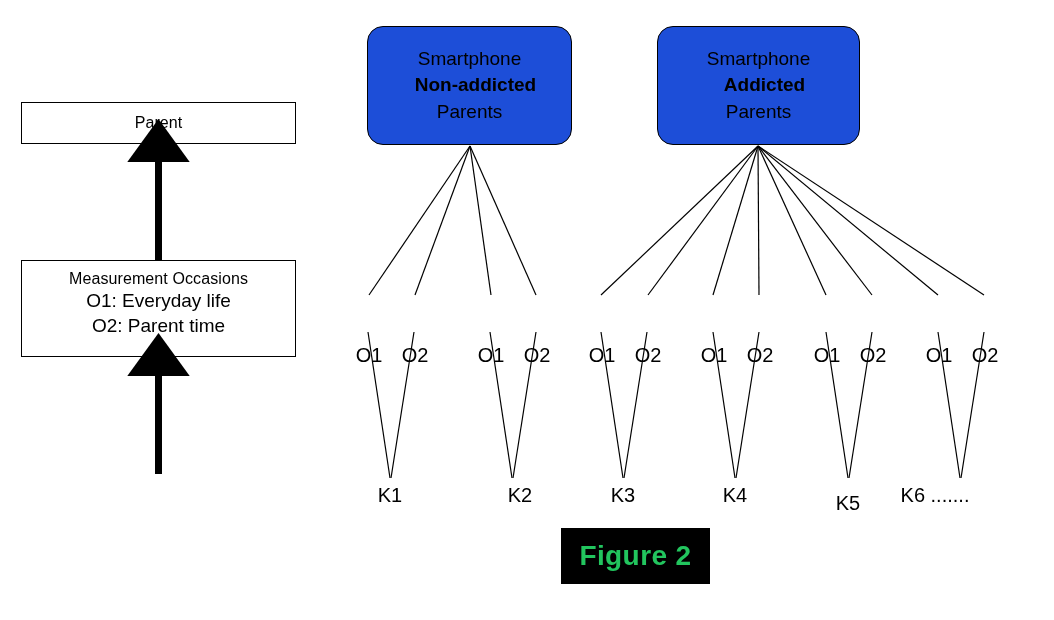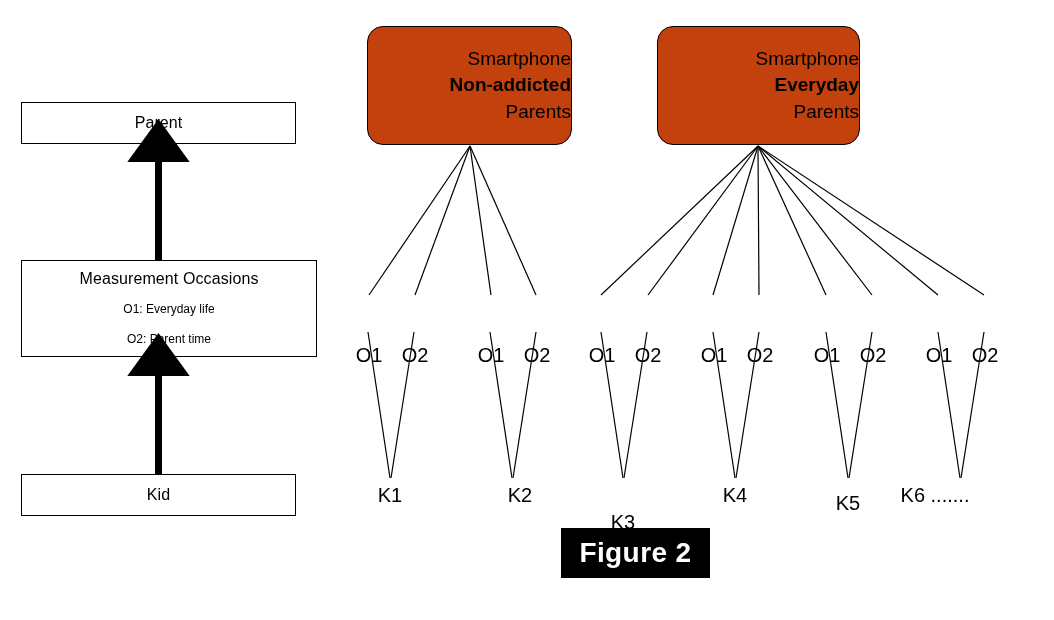--- a/index.html
+++ b/index.html
@@ -29,52 +29,51 @@
     align-items: center;
     justify-content: center;
     text-align: center;
   }
   .rect-title {
     font-size: 16px;
     line-height: 1.15;
     letter-spacing: 0.1px;
   }
   .rect-sub {
-    font-size: 12px;
+    font-size: 19px;
     line-height: 1.32;
-    margin-top: 14px;
   }
   #box-parent {
     left: 21px; top: 102px; width: 275px; height: 42px;
   }
   #box-measurement {
-    left: 21px; top: 260px; width: 296px; height: 97px;
+    left: 21px; top: 260px; width: 275px; height: 97px;
     justify-content: flex-start;
     padding-top: 9px;
   }
   #box-kid {
     left: 21px; top: 474px; width: 275px; height: 42px;
   }
   
   #wiring {
     position: absolute;
     left: 0; top: 0;
     width: 1054px; height: 620px;
     pointer-events: none;
   }
   
   .round-box {
     position: absolute;
     box-sizing: border-box;
     border: 1.6px solid #000000;
     border-radius: 16px;
-    background: #c2410c;
+    background: #1d4ed8;
     display: flex;
     flex-direction: column;
-    align-items: flex-end;
+    align-items: center;
     justify-content: center;
     text-align: center;
     line-height: 1.38;
   }
   .round-line { font-size: 19px; }
   .round-line.bold { font-weight: bold; margin-left: 12px; }
   #group-nonaddicted { left: 367px; top: 26px; width: 205px; height: 119px; }
   #group-addicted    { left: 657px; top: 26px; width: 203px; height: 119px; }
   
   .node-label {
@@ -84,23 +83,23 @@
     white-space: nowrap;
     text-align: center;
     transform: translateX(-50%);
   }
   .occasion-label { top: 305px; margin-top: 40px; }
   .kid-label { top: 485px; }
   
   #figure-caption {
     position: absolute;
     left: 561px; top: 528px;
-    width: 149px; height: 50px;
+    width: 149px; height: 56px;
     background: #000000;
-    color: #ffffff;
+    color: #22c55e;
     font-size: 28px;
     font-weight: bold;
     display: flex;
     align-items: center;
     justify-content: center;
     letter-spacing: 0.4px;
   }
 </style>
 </head>
 <body>
@@ -110,33 +109,30 @@
   <div class="rect-box" id="box-parent">
     <div class="rect-title">Parent</div>
   </div>
 
   <div class="rect-box" id="box-measurement">
     <div class="rect-title">Measurement Occasions</div>
     <div class="rect-sub">O1: Everyday life</div>
     <div class="rect-sub">O2: Parent time</div>
   </div>
 
-  <div class="rect-box" id="box-kid">
-    <div class="rect-title">Kid</div>
-  </div>
 
   <div class="round-box" id="group-nonaddicted">
     <div class="round-line">Smartphone</div>
     <div class="round-line bold">Non-addicted</div>
     <div class="round-line">Parents</div>
   </div>
 
   <div class="round-box" id="group-addicted">
     <div class="round-line">Smartphone</div>
-    <div class="round-line bold">Everyday</div>
+    <div class="round-line bold">Addicted</div>
     <div class="round-line">Parents</div>
   </div>
 
   <svg id="wiring" viewBox="0 0 1054 620">
     <defs>
       <marker id="solidArrow" markerWidth="10" markerHeight="9" refX="1.2" refY="4.5" orient="auto" markerUnits="strokeWidth">
         <path d="M0,0 L0,9 L6.2,4.5 z" fill="#000000"></path>
       </marker>
     </defs>
 
@@ -199,20 +195,20 @@
   <div class="node-label occasion-label" style="left:648px;">O2</div>
   <div class="node-label occasion-label" style="left:714px;">O1</div>
   <div class="node-label occasion-label" style="left:760px;">O2</div>
   <div class="node-label occasion-label" style="left:827px;">O1</div>
   <div class="node-label occasion-label" style="left:873px;">O2</div>
   <div class="node-label occasion-label" style="left:939px;">O1</div>
   <div class="node-label occasion-label" style="left:985px;">O2</div>
 
   <div class="node-label kid-label" style="left:390px;text-align:center;">K1</div>
   <div class="node-label kid-label" style="left:512px;margin-left:8px;">K2</div>
-  <div class="node-label kid-label" style="left:623px;margin-top:27px;">K3</div>
+  <div class="node-label kid-label" style="left:623px;">K3</div>
   <div class="node-label kid-label" style="left:735px;">K4</div>
   <div class="node-label kid-label" style="left:848px;margin-top:8px;">K5</div>
   <div class="node-label kid-label" style="left:935px;">K6 .......</div>
 
   <div id="figure-caption">Figure 2</div>
 
 </div>
 
 </body></html>

